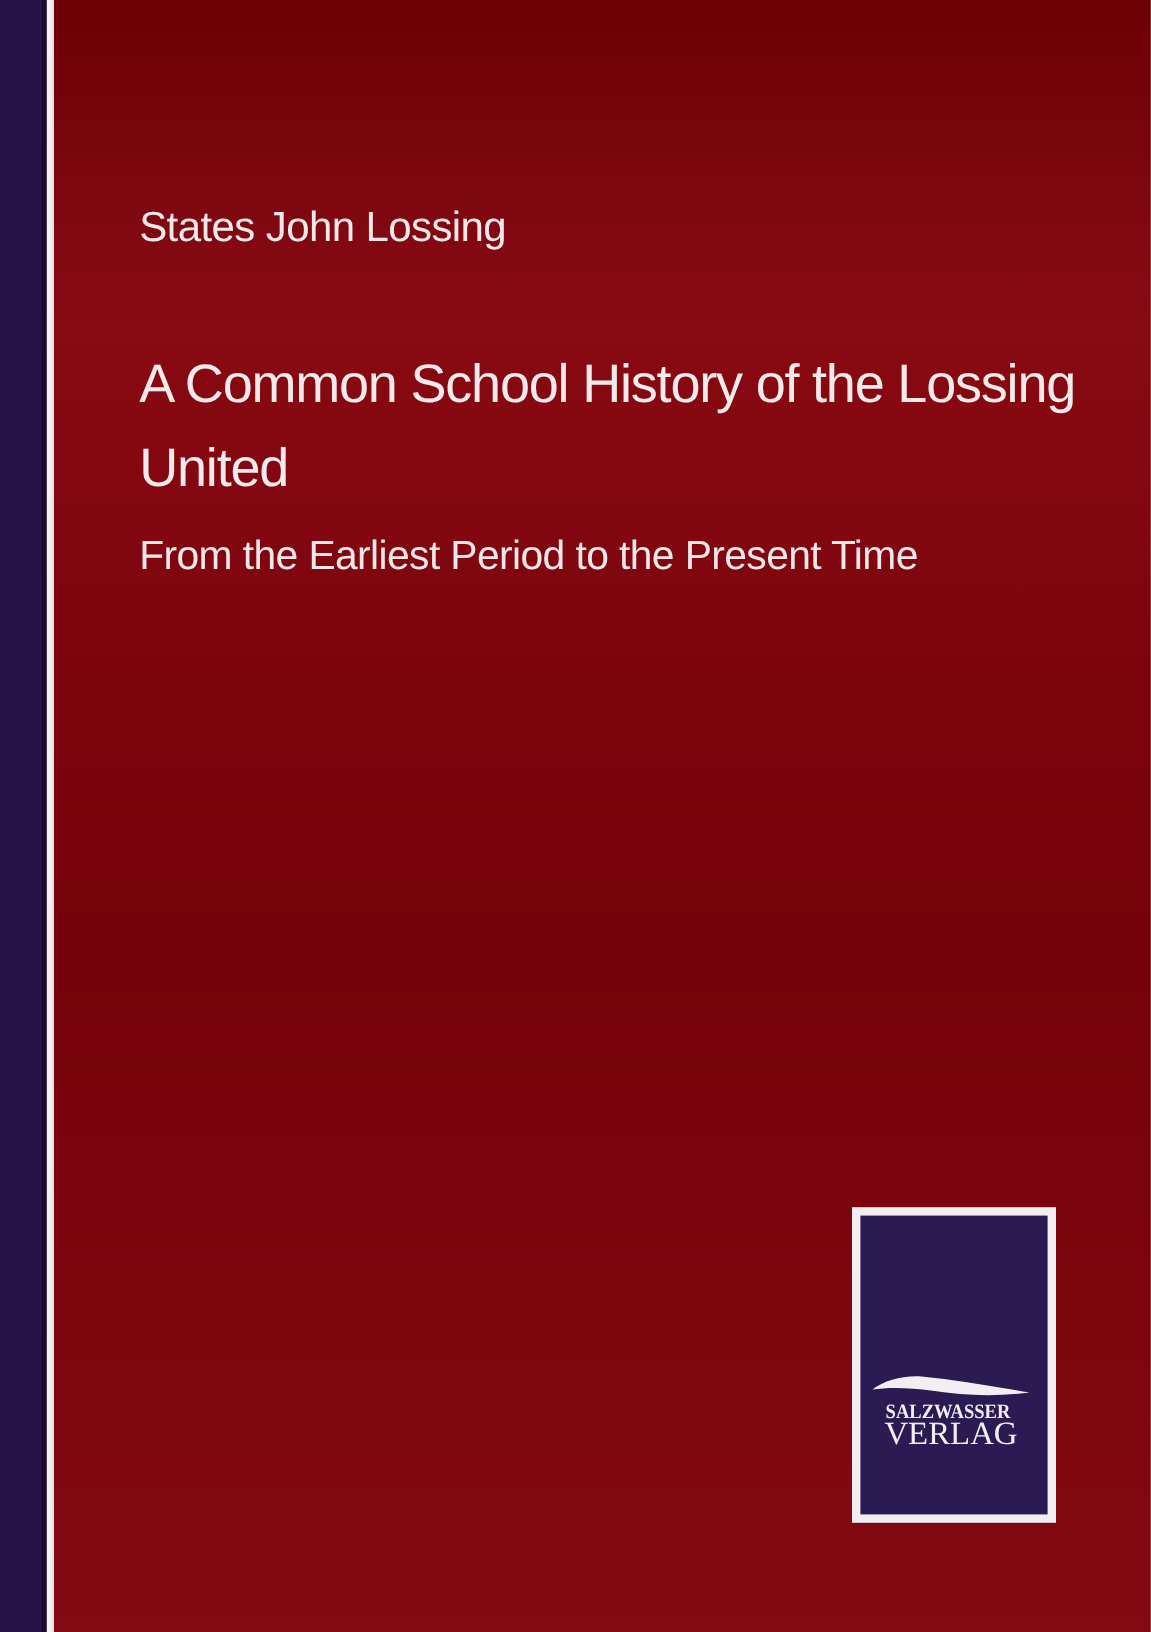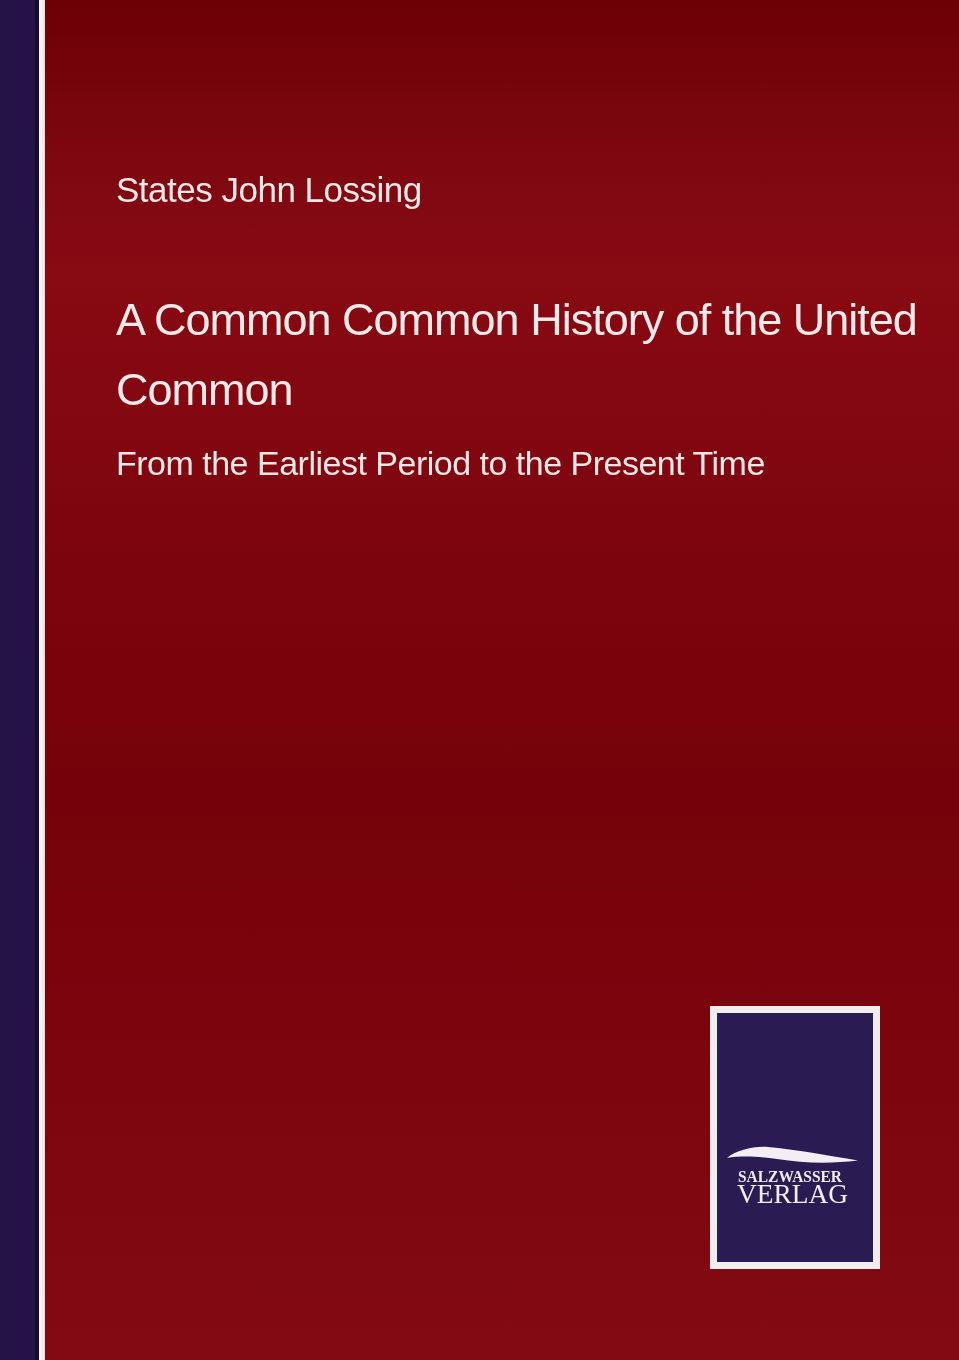--- a/index.html
+++ b/index.html
@@ -110,22 +110,22 @@
 
 <div class="cover">
 
   <div class="spine-navy"></div>
   <div class="spine-dark-line"></div>
   <div class="spine-white"></div>
 
   <div class="author">States John Lossing</div>
 
   <div class="title">
-    <div>A Common Common History of the United</div>
-    <div>Common</div>
+    <div>A Common School History of the Lossing</div>
+    <div>United</div>
   </div>
 
   <div class="subtitle">From the Earliest Period to the Present Time</div>
 
   <div class="logo-box">
     <svg viewBox="0 0 156 249" xmlns="http://www.w3.org/2000/svg">
       <path fill="#f3eef3" d="M10 145
                C 20 137, 36 133, 51 134
                C 78 136.5, 112 142.5, 141 147.5
                C 112 151, 86 150, 60 146

